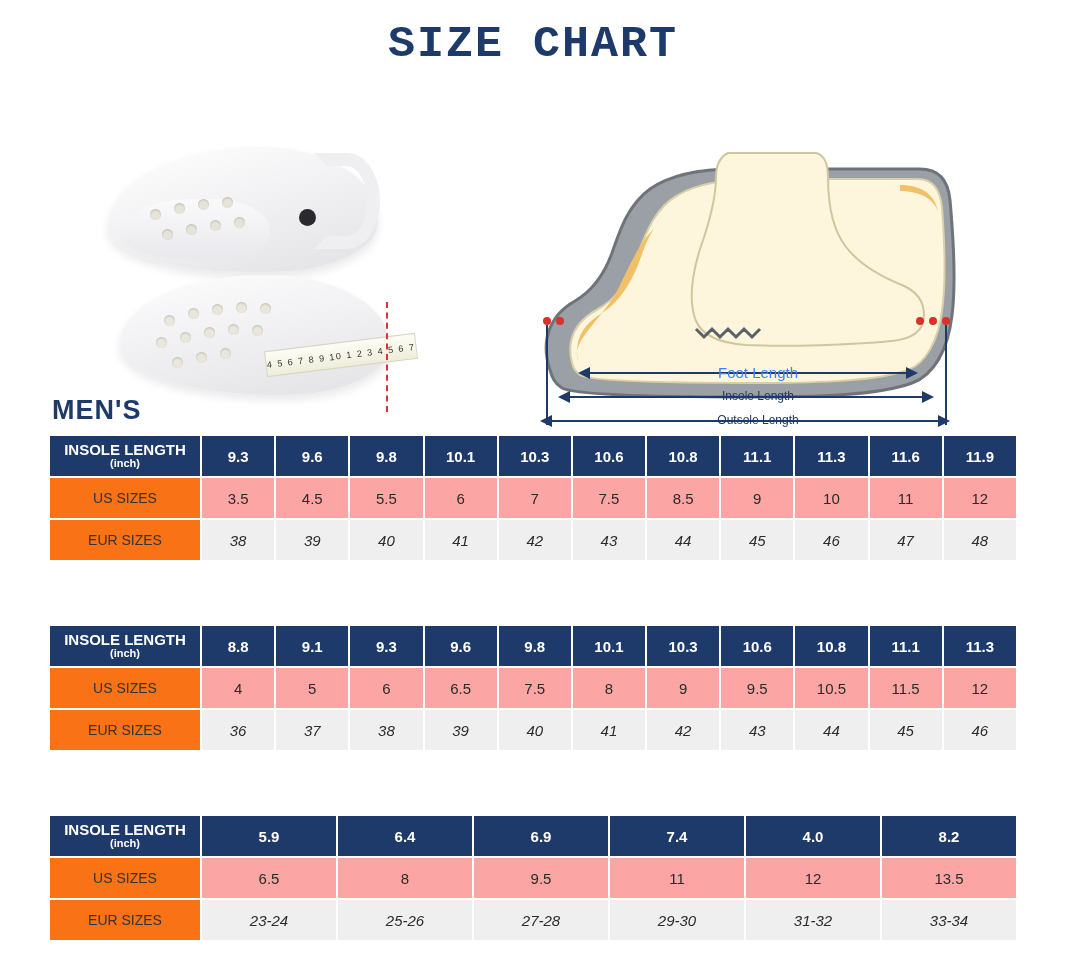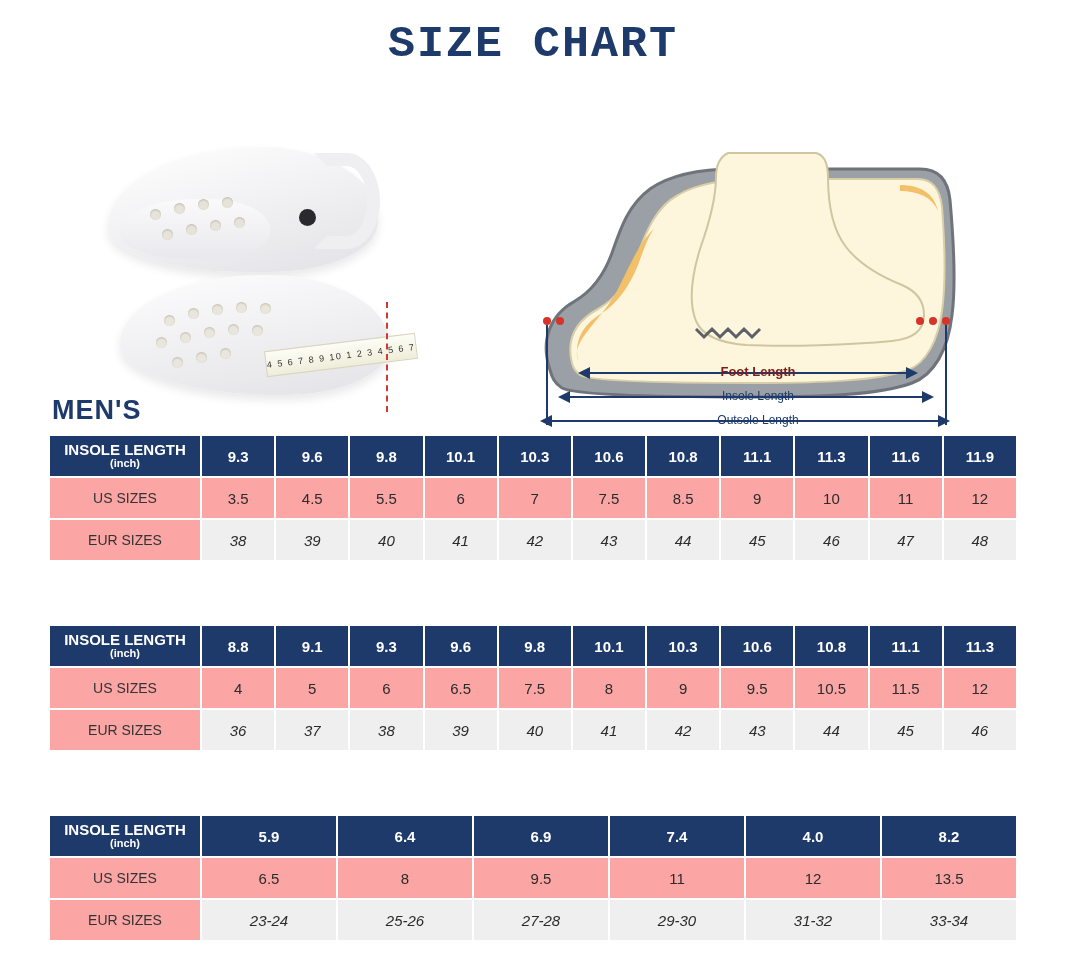--- a/index.html
+++ b/index.html
@@ -93,21 +93,21 @@
   .foot-wrap { position:absolute; left:520px; top:58px; width:470px; height:320px; }
   .foot-svg { position:absolute; left:0; top:0; }
 
   .meas-label {
     position: absolute;
     color:#1d3a6b;
     font-size: 12px;
     text-align: center;
     white-space: nowrap;
   }
-  .meas-label.bold { color:#7f1d1d; font-weight:bold; font-size:13px; }
+  .meas-label.bold { color:#3b82f6; font-weight:normal; font-size:15px; }
 
   
   .section { padding: 0 48px; margin-top: 28px; }
   .sect-title {
     color:#1d3a6b;
     font-size: 27px;
     font-weight: bold;
     letter-spacing: 1px;
     margin: 0 0 8px 4px;
   }
@@ -122,21 +122,21 @@
     font-size: 15px;
     color:#2b2b2b;
     height: 42px;
     padding: 2px 2px;
   }
   .hdr-row td { background:#1d3a6b; color:#ffffff; font-weight:bold; font-size:15px; }
   .hdr-label {
     text-align:center; line-height:1.05;
   }
   .hdr-label .sub { font-size:11px; font-weight:bold; display:block; }
-  .lbl-cell { background:#fca5a5; font-size:14px; color:#333; }
+  .lbl-cell { background:#f97316; font-size:14px; color:#333; }
   .val-cell { background:#fca5a5; }
   .val-cell.alt { background:#efefef;font-style:italic; }
   .first-col { width: 152px; }
   .spacer-lg { height: 34px; }
 </style>
 </head>
 <body>
 
 <div class="page">
 

